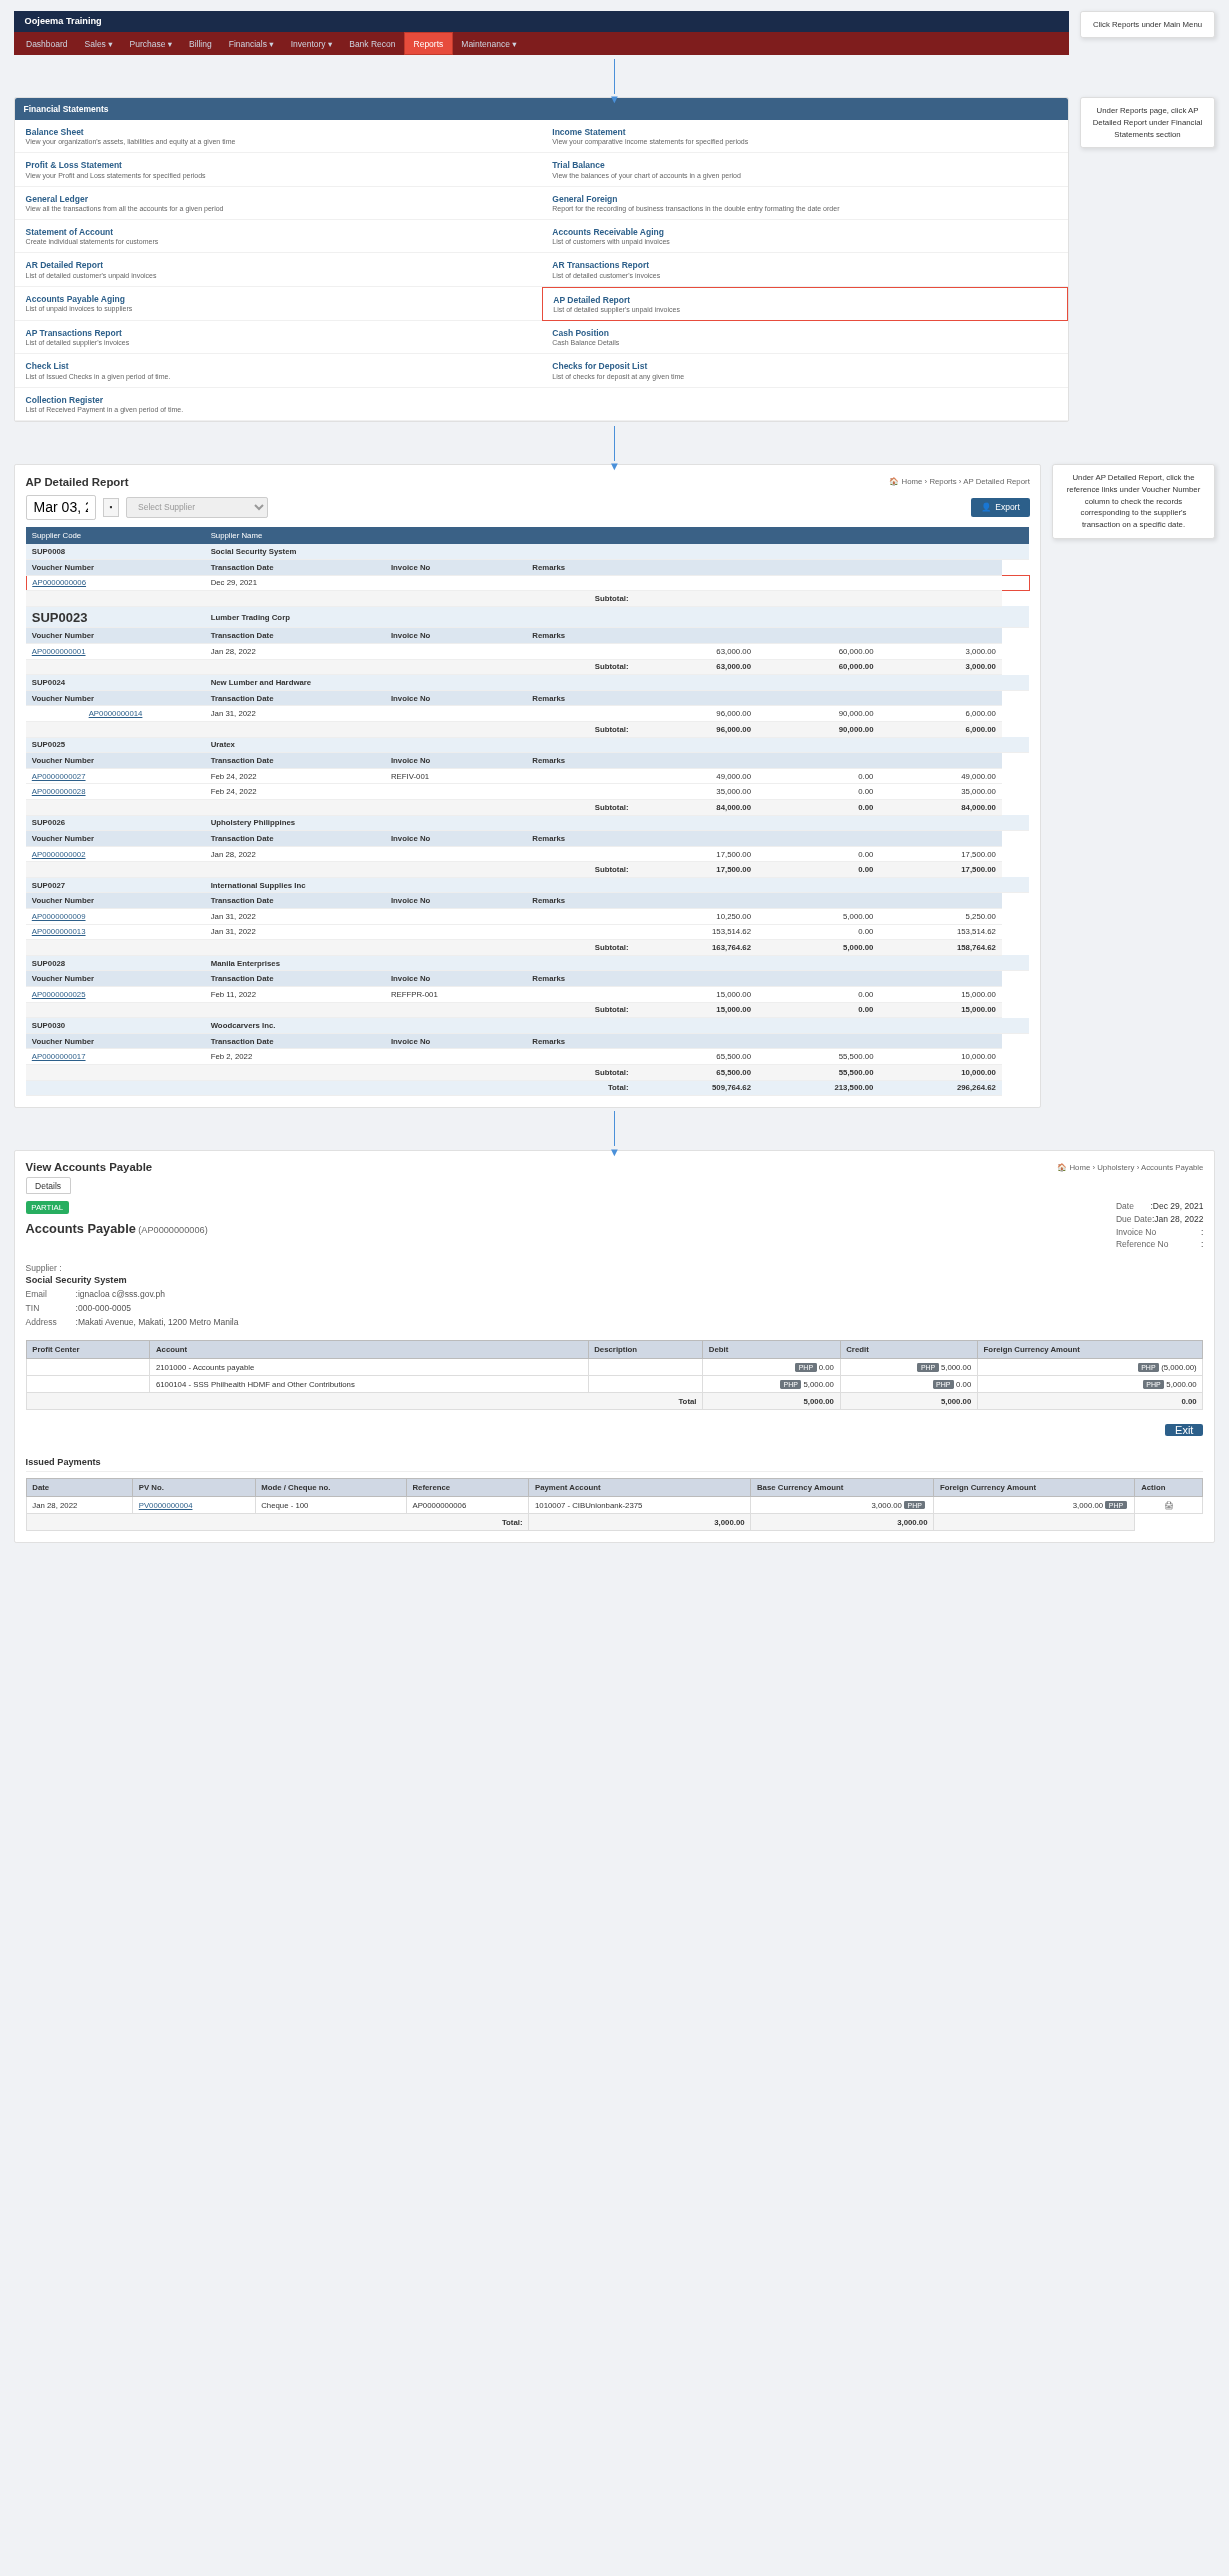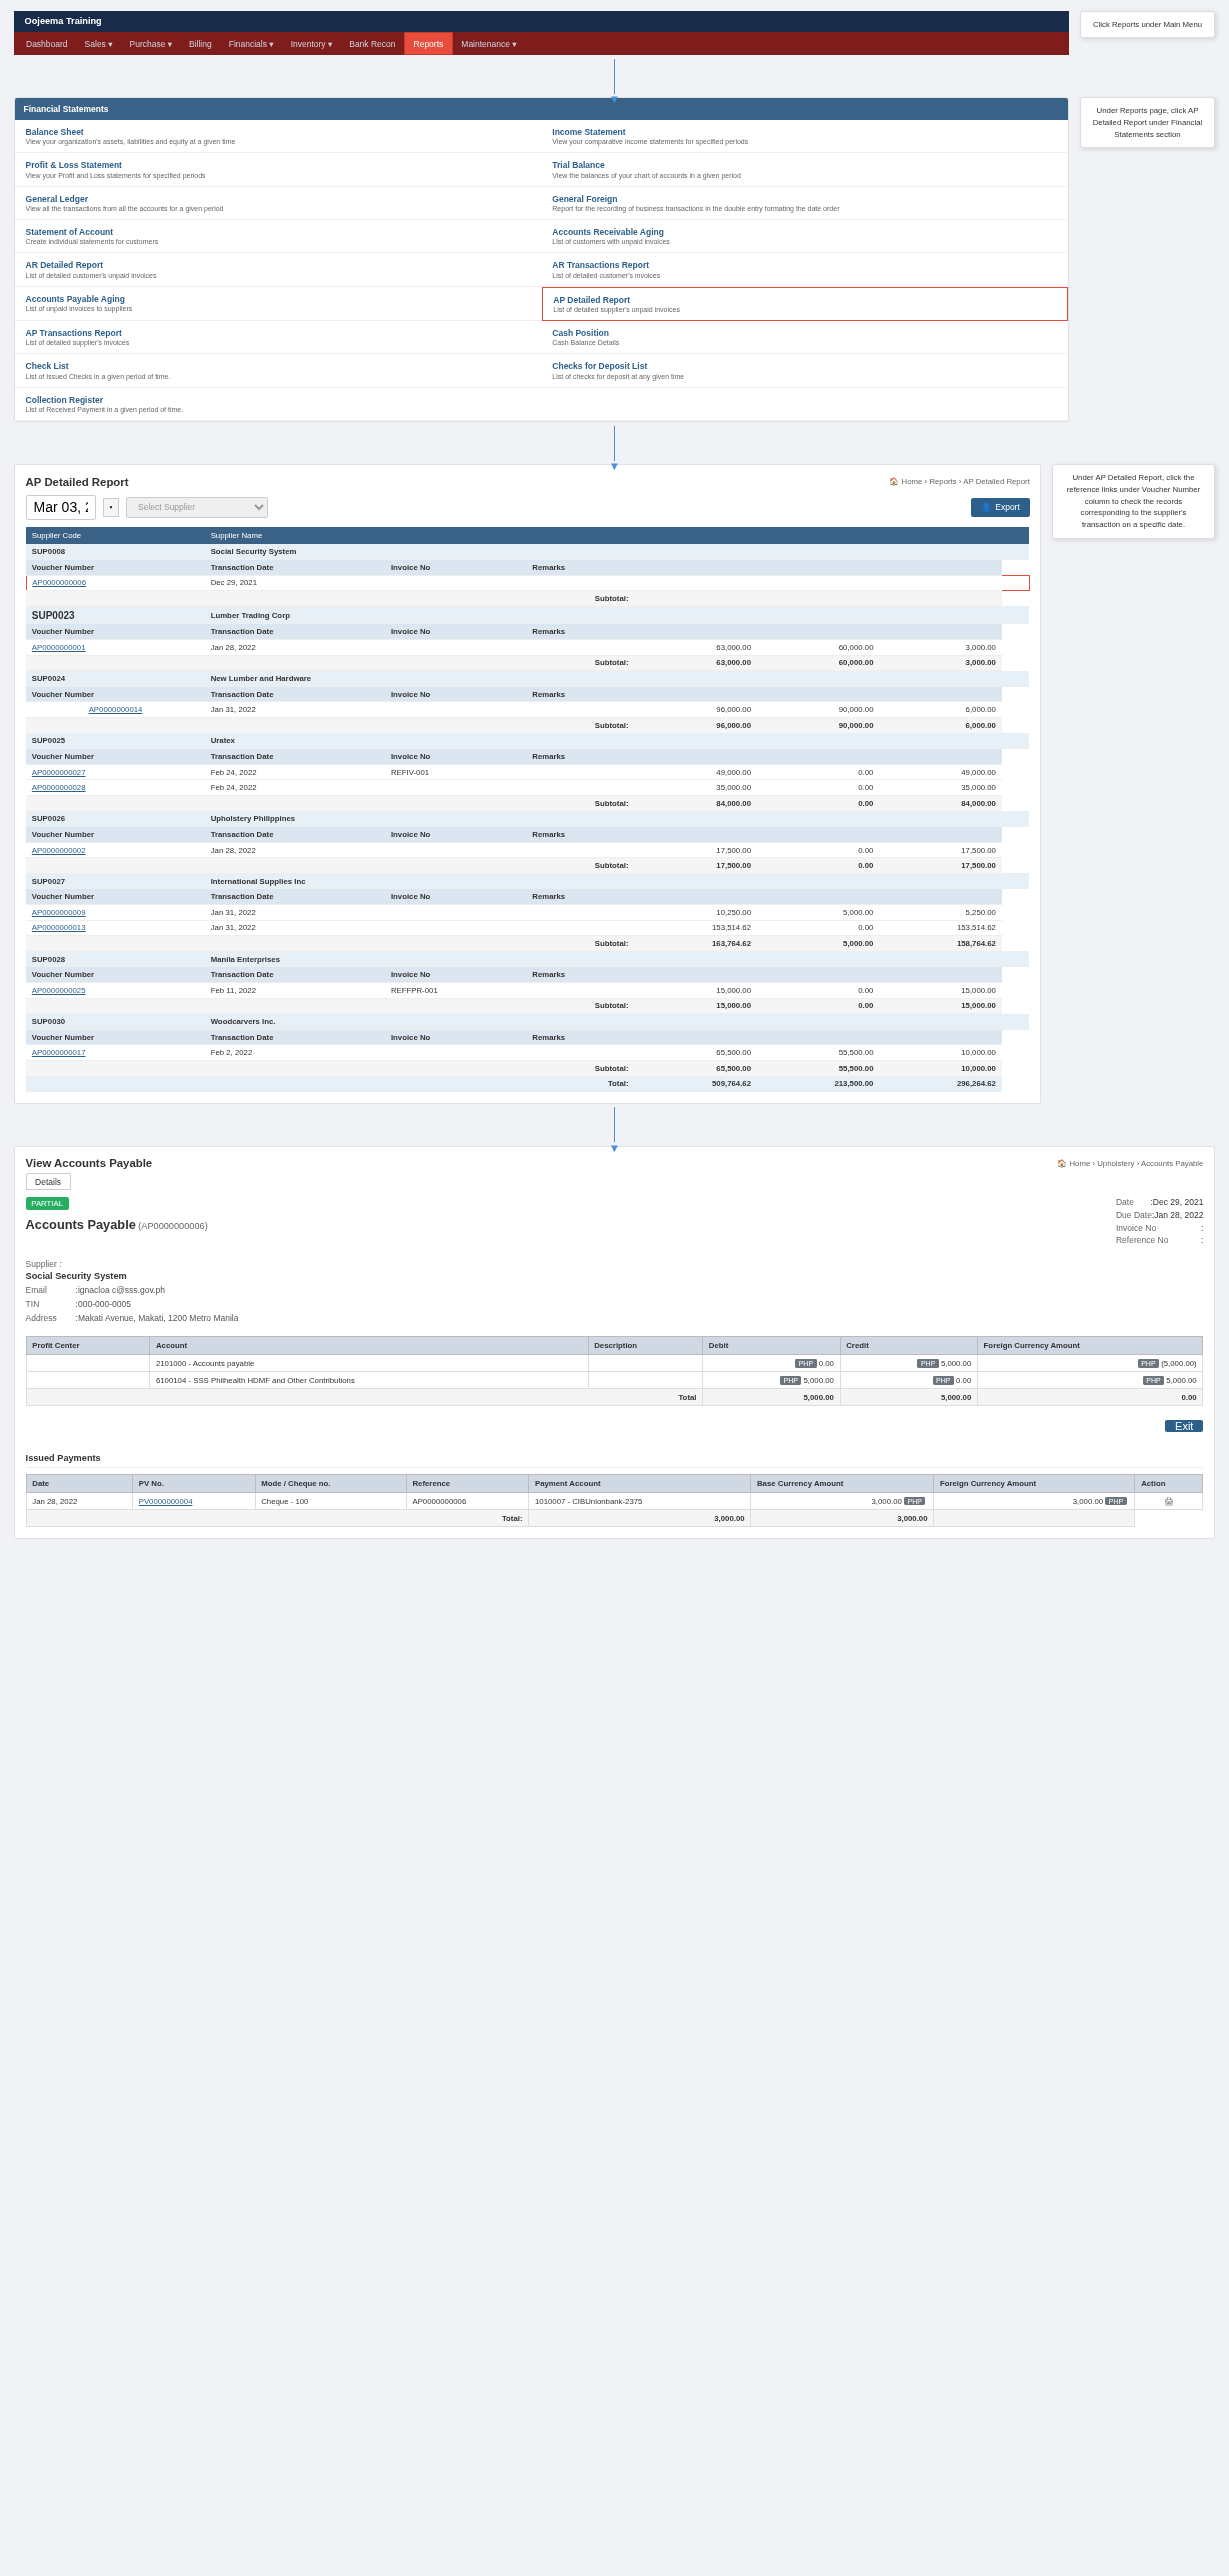--- a/index.html
+++ b/index.html
@@ -273,21 +273,21 @@
       <td style="text-align:right;"></td>
       <td style="text-align:right;"></td>
     </tr>
               <tr class="subtotal-row">
       <td colspan="4" style="text-align:right;">Subtotal:</td>
       <td style="text-align:right;"></td>
       <td style="text-align:right;"></td>
       <td style="text-align:right;"></td>
     </tr>
               <tr class="supplier-header">
-      <td style="color:#333; font-size:10px;">SUP0023</td>
+      <td style="color:#333; font-size:13px;">SUP0023</td>
       <td colspan="7" style="font-weight:bold;">Lumber Trading Corp</td>
     </tr>
               <tr style="background: rgb(220, 230, 240);">
       <td style="font-weight:bold; font-size:7.8px;">Voucher Number</td>
       <td style="font-weight:bold; font-size:7.8px;">Transaction Date</td>
       <td style="font-weight:bold; font-size:7.8px;">Invoice No</td>
       <td style="font-weight:bold; font-size:7.8px;">Remarks</td>
       <td style="font-weight:bold; font-size:7.8px; text-align:right;"></td>
       <td style="font-weight:bold; font-size:7.8px; text-align:right;"></td>
       <td style="font-weight:bold; font-size:7.8px; text-align:right;"></td>

